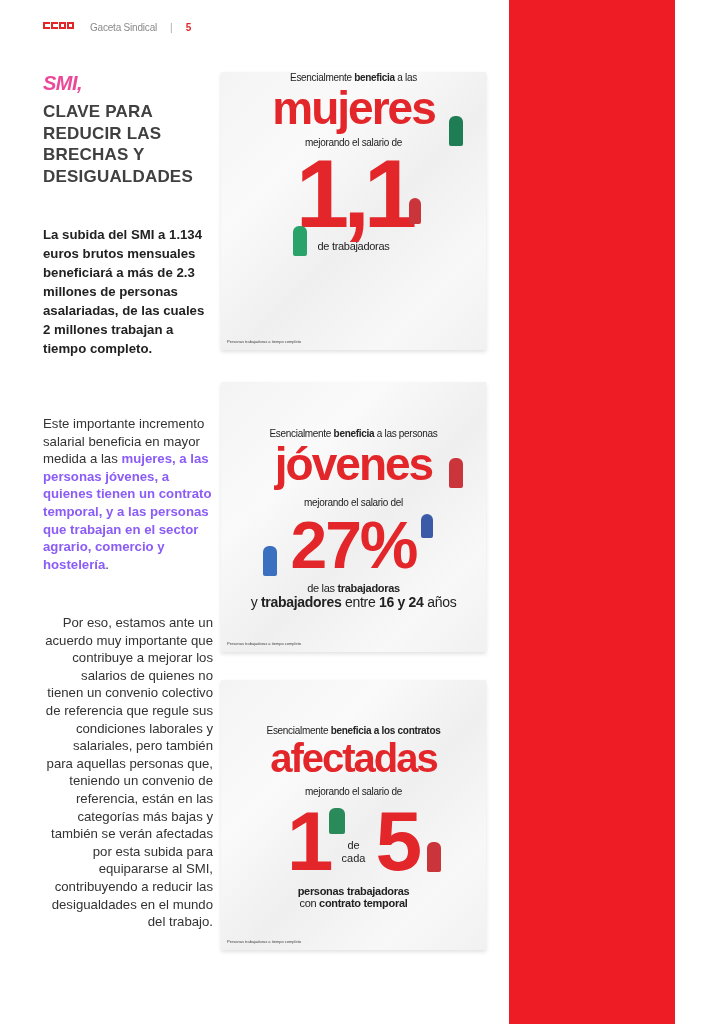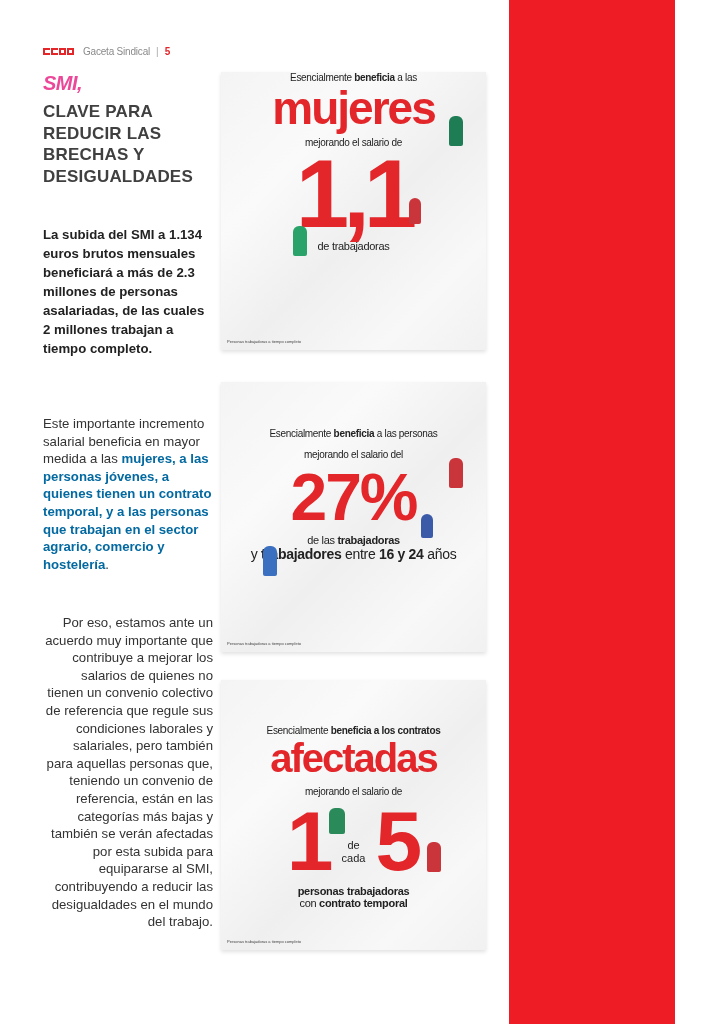--- a/index.html
+++ b/index.html
@@ -1,34 +1,34 @@
 <!DOCTYPE html>
 <html><head>
 <meta charset="utf-8">
 <style>
   * { box-sizing: border-box; margin: 0; padding: 0; }
   html, body { width: 725px; height: 1024px; background: #ffffff; overflow: hidden; }
   body { position: relative; font-family: "Liberation Sans", sans-serif; color: #222; }
 
-  .header { position: absolute; left: 43px; top: 22px; display: flex; align-items: center; gap: 6px; font-size: 10px; margin-top: 24px; }
+  .header { position: absolute; left: 43px; top: 22px; display: flex; gap: 13px; font-size: 10px; }
   .logo { display: flex; gap: 1px; }
   .logo span { display: inline-block; width: 7px; height: 7px; border: 2px solid #e3262a; }
   .logo span.c { border-right: none; }
   .header .gs { color: #8a8a8a; font-size: 10px; margin-left: 3px; letter-spacing: -0.2px; }
   .header .sep { color: #aaa; font-size: 10px; }
   .header .pg { color: #e3262a; font-weight: bold; font-size: 10px; }
 
   .title { position: absolute; left: 43px; top: 68px; width: 170px; }
   .title .smi { color: #ec4899; font-weight: bold; font-size: 20px; line-height: 30px; letter-spacing: -0.5px; font-style: italic; }
   .title .sub { color: #404040; font-weight: bold; font-size: 17px; line-height: 21.5px; margin-top: 3px; letter-spacing: 0.2px; }
 
   .lead { position: absolute; left: 43px; top: 225px; width: 165px; font-weight: bold; font-size: 13.2px; line-height: 19px; color: #222; }
 
   .p1 { position: absolute; left: 43px; top: 415px; width: 170px; font-size: 13.2px; line-height: 17.6px; color: #333; }
-  .p1 b { color: #0369a1; }
+  .p1 b { color: #8b5cf6; }
   .p2 { position: absolute; left: 43px; top: 614px; width: 170px; font-size: 13.2px; line-height: 17.6px; color: #333; text-align: right; }
 
   .poster { position: absolute; left: 221px; width: 265px; background: linear-gradient(135deg, #f4f4f4 0%, #fafafa 30%, #efefef 55%, #f8f8f8 80%, #f1f1f1 100%); box-shadow: 0 2px 4px rgba(0,0,0,0.12); text-align: center; overflow: hidden; }
   .poster .intro { font-size: 10px; color: #222; letter-spacing: -0.3px; }
   .poster .big { color: #e3262a; font-weight: bold; letter-spacing: -2px; line-height: 1; }
   .poster .mid { font-size: 10px; color: #222; letter-spacing: -0.3px; }
   .poster .foot { position: absolute; left: 6px; bottom: 6px; font-size: 4px; color: #444; }
   .poster .fig { position: absolute; width: 14px; height: 30px; border-radius: 6px 6px 2px 2px; }
 
   .p-1 { top: 72px; height: 278px; }
@@ -76,20 +76,21 @@
   <div class="foot">Personas trabajadoras a tiempo completo</div>
   <div class="fig" style="left:228px; top:44px; background:#1f7d55;"></div>
   <div class="fig" style="left:188px; top:126px; background:#c9353a; width:12px; height:26px;"></div>
   <div class="fig" style="left:72px; top:154px; background:#2aa36b;"></div>
 </div>
 
 <div class="poster p-2">
   <div class="intro" style="margin-top:46px;">
     <span>Esencialmente </span><b>beneficia</b><span> a las personas</span>
   </div>
+  <div class="big" style="font-size:46px; margin-top:2px;">jóvenes</div>
   <div class="mid" style="margin-top:10px;">mejorando el salario del</div>
   <div class="big" style="font-size:66px; margin-top:4px;">27%</div>
   <div class="intro" style="font-size:11px; margin-top:4px;">
     <span>de las </span><b>trabajadoras</b>
   </div>
   <div class="intro" style="font-size:14px;">
     <span>y </span><b>trabajadores</b><span> entre </span><b>16 y 24</b><span> años</span>
   </div>
   <div class="foot">Personas trabajadoras a tiempo completo</div>
   <div class="fig" style="left:228px; top:76px; background:#c9353a;"></div>

